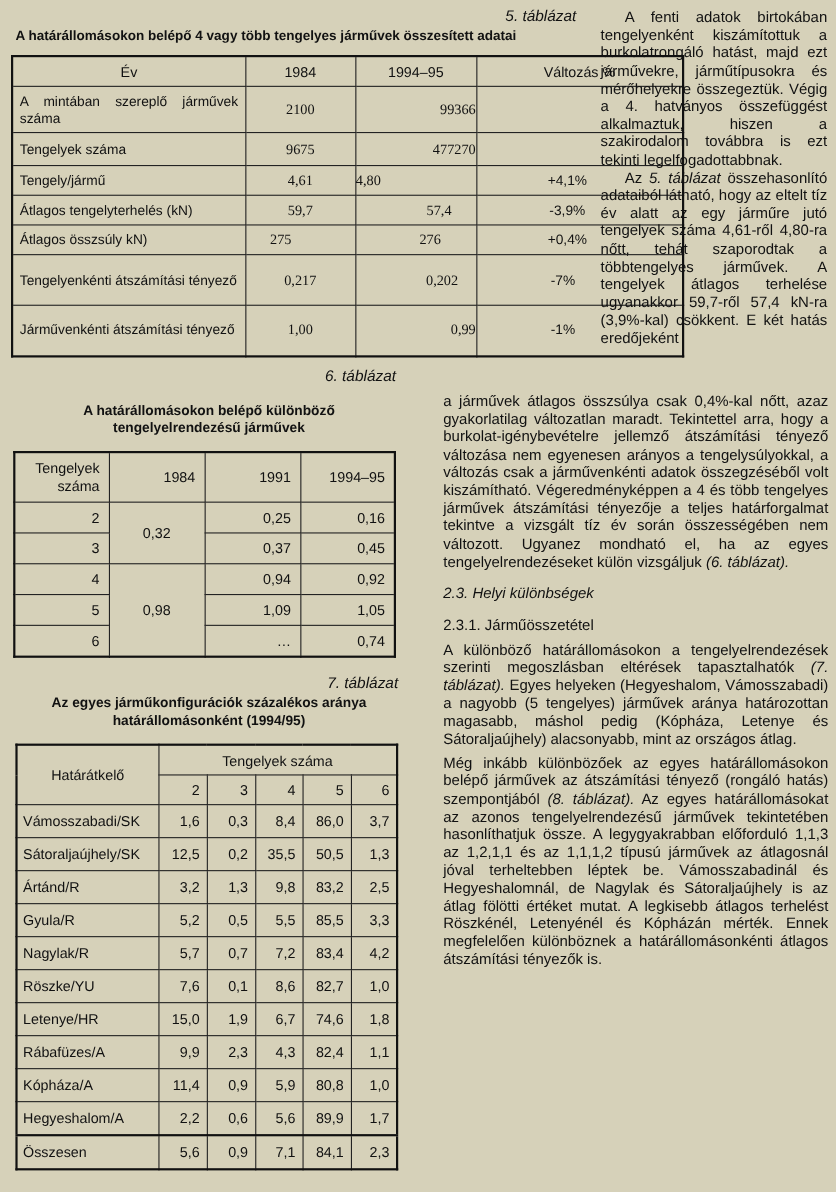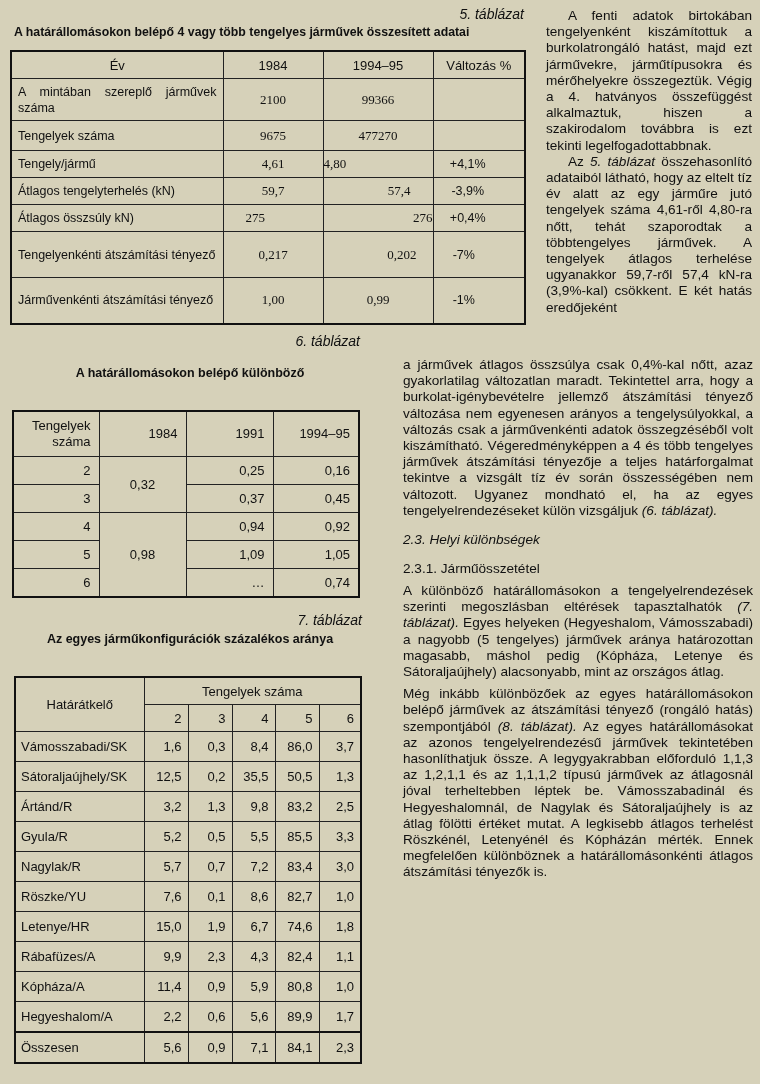--- a/index.html
+++ b/index.html
@@ -12,26 +12,26 @@
     color: #111;
   }
   .abs { position: absolute; }
   .caption-num { font-style: italic; font-size: 14px; text-align: right; }
   .caption-title { font-weight: bold; font-size: 12.5px; text-align: center; line-height: 16px; }
   table { border-collapse: collapse; position: absolute; }
   td, th { border: 1px solid #222; font-weight: normal; padding: 0; }
   table.outer { border: 2px solid #111; }
 
   
-  #t5 { left: 10px; top: 50px; width: 516px; font-size: 12.5px; }
+  #t5 { left: 10px; top: 50px; width: 612px; font-size: 12.5px; }
   #t5 th { height: 26px; text-align: center; font-size: 13px; }
   #t5 td.label { padding: 2px 6px; line-height: 16px; }
   #t5 td.num { font-family: "Liberation Serif", serif; font-size: 13px; }
   #t5 td.c1 { text-align: center; }
-  #t5 td.c2 { text-align: center; }
+  #t5 td.c2 { text-align: right; }
   #t5 td.c3 { text-align: center; padding-right: 22px; font-family: "Liberation Sans", sans-serif; font-size: 12.5px; }
 
   
   #t6 { left: 12px; top: 410px; width: 348px; font-size: 13px; }
   #t6 th { height: 44px; text-align: right; padding-right: 8px; line-height: 16px; }
   #t6 td { height: 27px; text-align: right; padding-right: 8px; }
   #t6 td.mid { text-align: center; padding-right: 0; }
 
   
   #t7 { left: 14px; top: 676px; width: 348px; font-size: 13px; }
@@ -86,41 +86,42 @@
   </tr>
   <tr style="height:27px">
     <td class="label">Átlagos tengelyterhelés (kN)</td>
     <td class="num c1">59,7</td>
     <td class="num c2" style="text-align:right;padding-right:22px;">57,4</td>
     <td class="num c3">-3,9%</td>
   </tr>
   <tr style="height:27px">
     <td class="label">Átlagos összsúly kN)</td>
     <td class="num c1" style="text-align:left;padding-left:22px;">275</td>
-    <td class="num c2" style="text-align:right;padding-left:26px;">276</td>
+    <td class="num c2" style="text-align:center;padding-left:26px;">276</td>
     <td class="num c3">+0,4%</td>
   </tr>
   <tr style="height:46px">
     <td class="label">Tengelyenkénti átszámítási tényező</td>
     <td class="num c1">0,217</td>
     <td class="num c2" style="text-align:right;padding-right:16px;">0,202</td>
     <td class="num c3" style="padding-right:30px;">-7%</td>
   </tr>
   <tr style="height:46px">
     <td class="label">Járművenkénti átszámítási tényező</td>
     <td class="num c1">1,00</td>
     <td class="num c2">0,99</td>
     <td class="num c3" style="padding-right:30px;">-1%</td>
   </tr>
 </tbody>
   </table>
 
 <div class="abs caption-num" style="left:140px; top:333px; width:220px;">6. táblázat</div>
 <div class="abs caption-title" style="left:10px; top:365px; width:360px;">
   <div>A  határállomásokon belépő különböző</div>
+  <div>tengelyelrendezésű járművek</div>
 </div>
 
 <table id="t6" class="outer">
   <colgroup>
       <col style="width:86px">
       <col style="width:87px">
       <col style="width:87px">
       <col>
     </colgroup>
   <tbody>
@@ -156,20 +157,21 @@
     <td>6</td>
     <td>…</td>
     <td>0,74</td>
   </tr>
 </tbody>
   </table>
 
 <div class="abs caption-num" style="left:140px; top:612px; width:222px;">7. táblázat</div>
 <div class="abs caption-title" style="left:10px; top:631px; width:360px;">
   <div>Az egyes járműkonfigurációk százalékos aránya</div>
+  <div>határállomásonként (1994/95)</div>
 </div>
 
 <table id="t7" class="outer">
   <colgroup>
       <col style="width:129px">
       <col style="width:44px">
       <col style="width:44px">
       <col style="width:43px">
       <col style="width:44px">
       <col>
@@ -219,21 +221,21 @@
         <td>5,5</td>
         <td>85,5</td>
         <td>3,3</td>
       </tr>
       <tr>
         <td class="name">Nagylak/R</td>
         <td>5,7</td>
         <td>0,7</td>
         <td>7,2</td>
         <td>83,4</td>
-        <td>3,0</td>
+        <td>4,2</td>
       </tr>
       <tr>
         <td class="name">Röszke/YU</td>
         <td>7,6</td>
         <td>0,1</td>
         <td>8,6</td>
         <td>82,7</td>
         <td>1,0</td>
       </tr>
       <tr>

